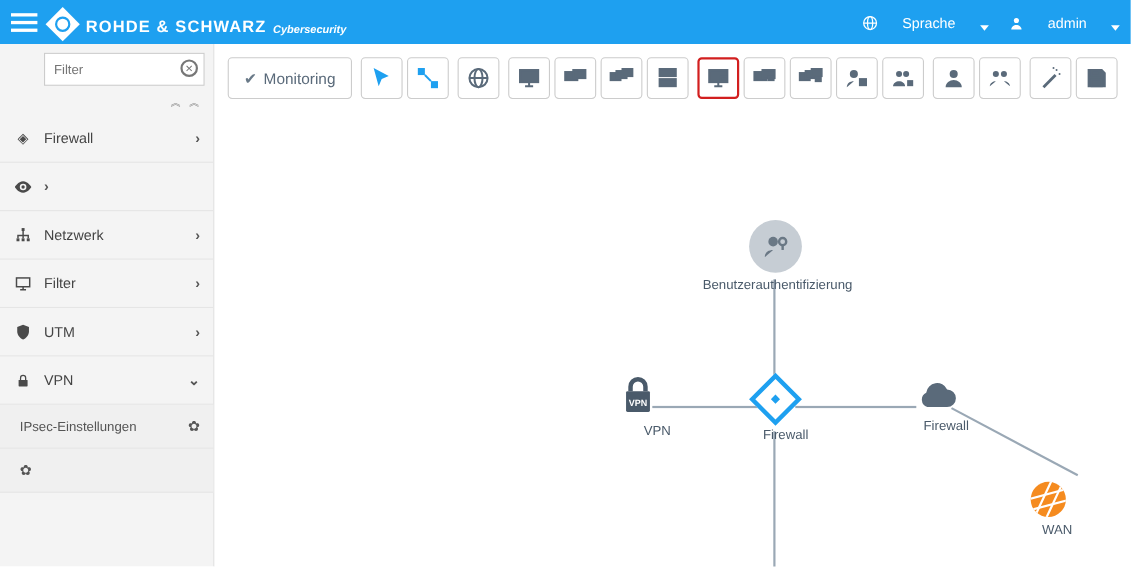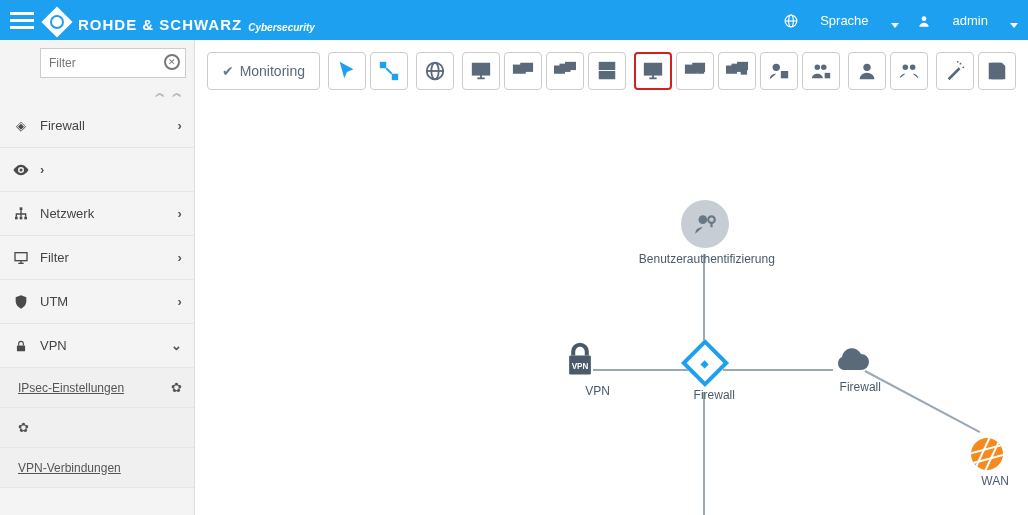--- a/index.html
+++ b/index.html
@@ -26,21 +26,21 @@
 .filter-input { width: 100%; height: 30px; border: 1px solid #ccc; padding: 0 26px 0 8px; font-size: 12px; color: #999; background: #fff; }
 .filter-clear { position: absolute; right: 6px; top: 6px; width: 16px; height: 16px; border: 2px solid #777; border-radius: 50%; display: flex; align-items: center; justify-content: center; font-size: 9px; color: #777; cursor: pointer; }
 .collapse-row { text-align: right; font-size: 10px; color: #888; padding: 0 10px 4px; letter-spacing: 2px; }
 
 .nav-item { display: flex; align-items: center; height: 44px; padding: 0 12px; border-bottom: 1px solid #e5e5e5; cursor: pointer; }
 .nav-item .nav-icon { width: 18px; height: 18px; margin-right: 10px; fill: #4a4a4a; color: #4a4a4a; display: flex; align-items: center; justify-content: center; }
 .nav-item .nav-label { flex: 1; color: #444; }
 .nav-item .chev { font-weight: bold; color: #555; }
 
 .sub-item { display: flex; align-items: center; height: 40px; padding: 0 12px 0 18px; border-bottom: 1px solid #e5e5e5; cursor: pointer; background: #f0f0f0; }
-.sub-item .sub-label { flex: 1; font-size: 12px; color: #555; text-decoration: underline; }
+.sub-item .sub-label { flex: 1; font-size: 12px; color: #555; }
 .sub-item .gear { color: #555; }
 
 
 .main { flex: 1; position: relative; background: #fff; }
 .toolbar { display: flex; align-items: center; gap: 8px; padding: 12px; flex-wrap: nowrap; }
 .btn { height: 38px; border: 1px solid #ccc; background: #fff; border-radius: 4px; display: flex; align-items: center; justify-content: center; cursor: pointer; color: #5a6a7a; }
 .btn-text { padding: 0 14px; gap: 6px; font-size: 14px; }
 .btn-icon { width: 38px; }
 .btn-icon svg { width: 22px; height: 22px; fill: #5a6a7a; }
 .btn-group { display: flex; gap: 4px; }
@@ -175,23 +175,20 @@
       <span class="chev">⌄</span>
     </div>
 
     <div class="sub-item">
       <span class="sub-label">IPsec-Einstellungen</span>
       <span class="gear">✿</span>
     </div>
     <div class="sub-item">
       <span class="gear">✿</span>
     </div>
-    <div class="sub-item">
-      <span class="sub-label">VPN-Verbindungen</span>
-    </div>
   </div>
 
   <div class="main">
     <div class="toolbar">
       <div class="btn btn-text">
         <span class="check">✔</span>
         <span>Monitoring</span>
       </div>
 
       <div class="btn-group">
@@ -380,21 +377,21 @@
             <svg width="36" height="34" viewBox="0 0 36 34" fill="#4a5a6a">
               <path d="M18 2L2 16h4v16h24V16h4L18 2z"></path>
               <circle cx="18" cy="22" r="6" fill="none" stroke="#fff" stroke-width="1.5"></circle>
               <ellipse cx="18" cy="22" rx="2.5" ry="6" fill="none" stroke="#fff" stroke-width="1.5"></ellipse>
               <line x1="12" y1="22" x2="24" y2="22" stroke="#fff" stroke-width="1.5"></line>
             </svg>
           </div>
 
       </div>
 
-      <div class="node" style="left:770px; top:336px; width:44px;">
+      <div class="node" style="left:736px; top:336px; width:44px;">
         <div class="icon-wrap">
             <div class="wan-ball"></div>
           </div>
         <div>WAN</div>
       </div>
     </div>
   </div>
 </div>
 
 </body></html>

